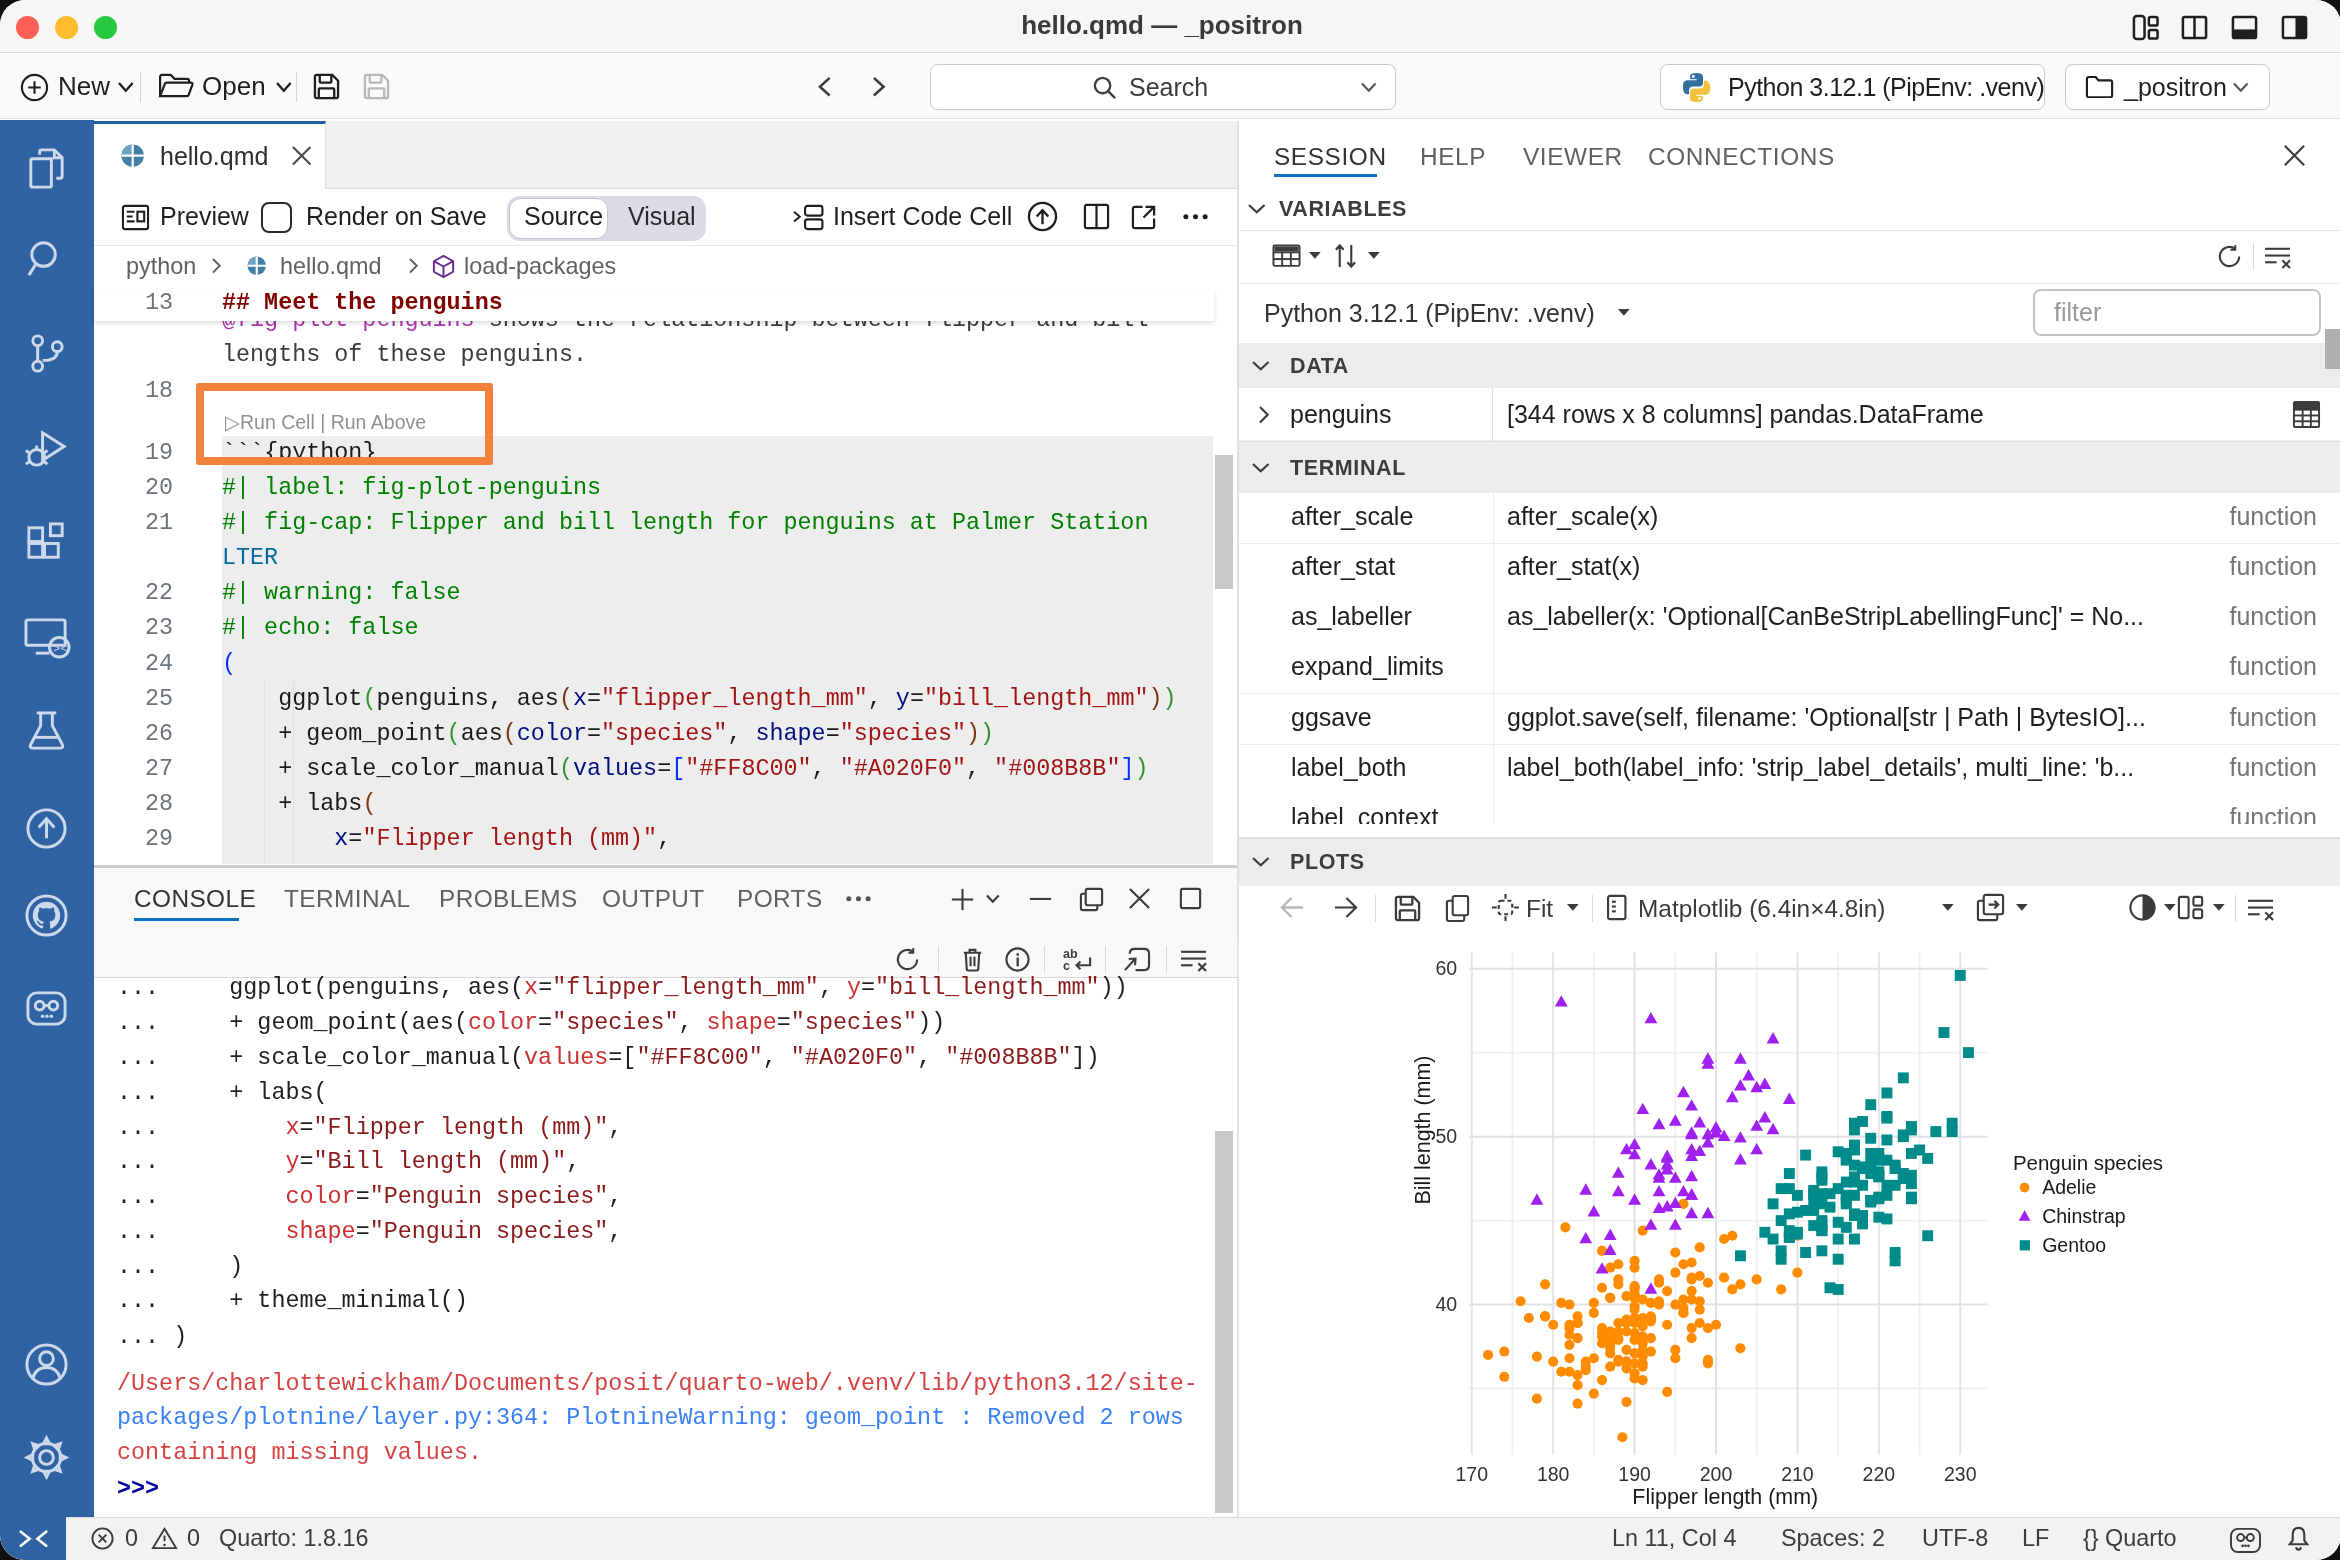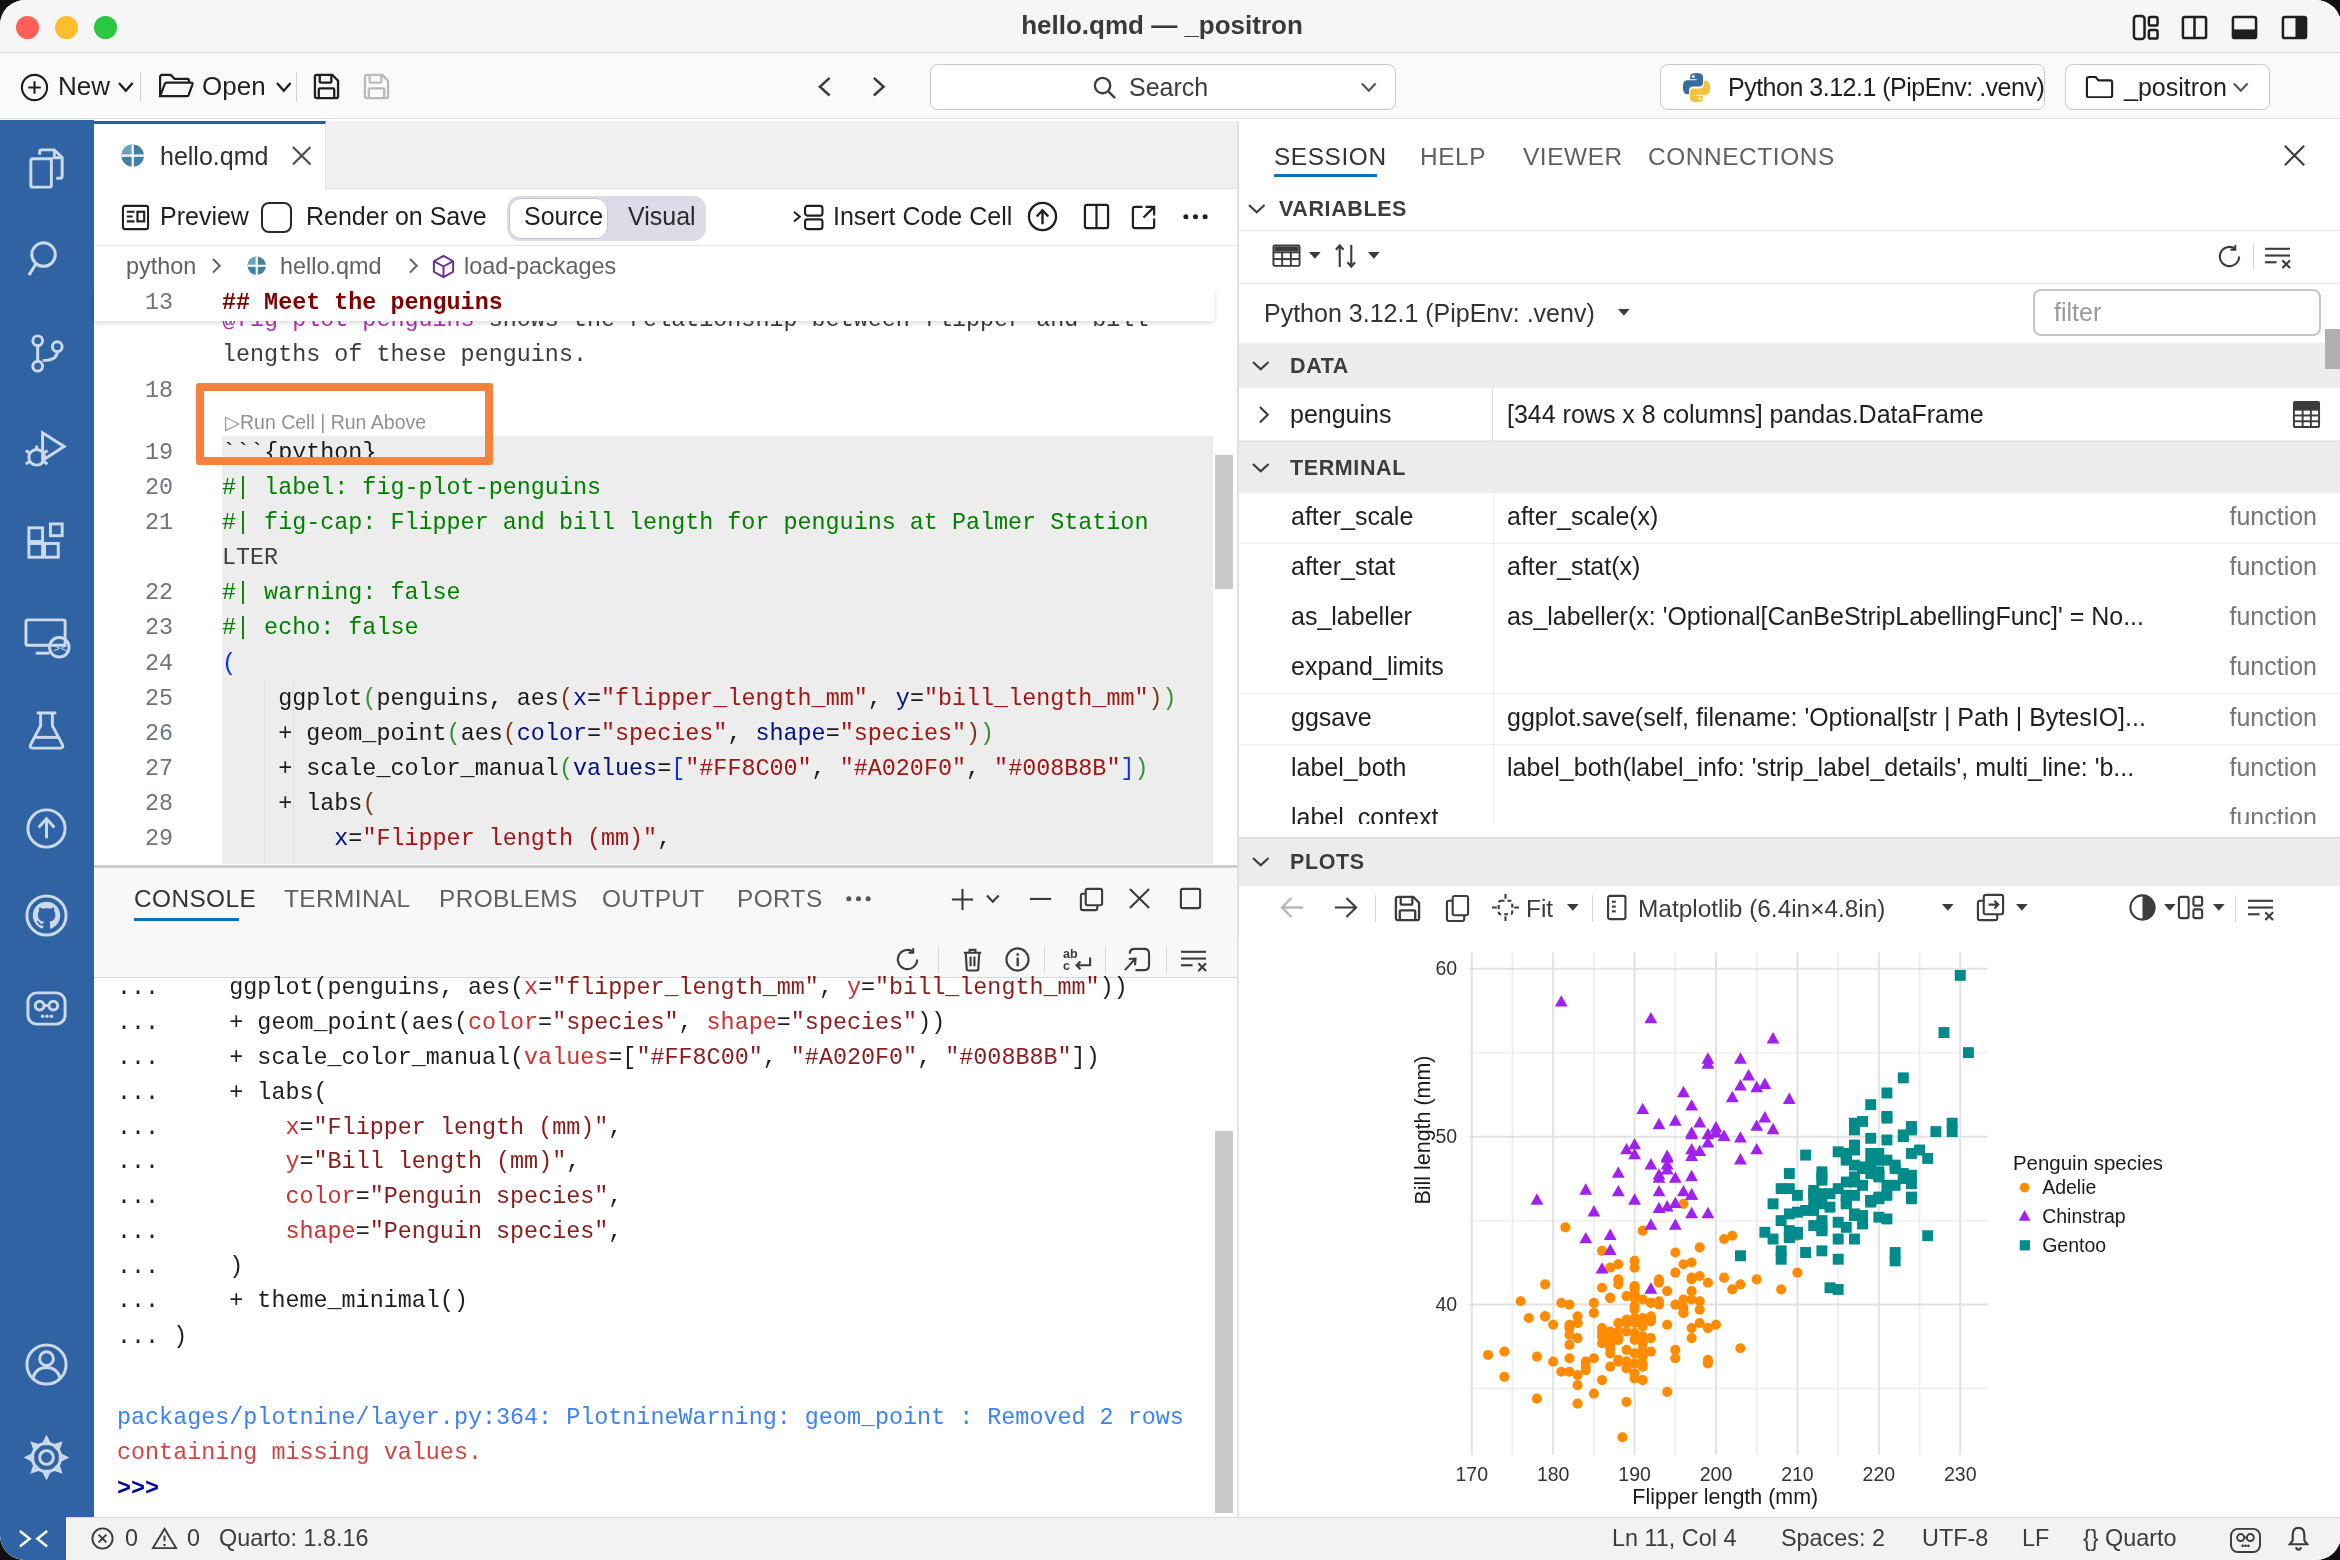--- a/index.html
+++ b/index.html
@@ -293,21 +293,21 @@
       <div style="position:absolute;left:222px;top:303px;font:23.4px &quot;Liberation Mono&quot;,monospace;line-height:35px;white-space:pre;"><span style="color:#b136b1">@fig-plot-penguins</span><span style="color:#3c3c3c"> shows the relationship between flipper and bill</span></div>
       <div style="position:absolute;left:222px;top:338px;font:23.4px &quot;Liberation Mono&quot;,monospace;line-height:35px;white-space:pre;"><span style="color:#3c3c3c">lengths of these penguins.</span></div>
       <div style="position:absolute;left:107px;top:374px;width:66px;font:23.4px &quot;Liberation Mono&quot;,monospace;line-height:35px;color:#6c757d;text-align:right;">18</div>
       <div style="position:absolute;left:225px;top:408px;font:19.5px &quot;Liberation Sans&quot;,sans-serif;line-height:29px;color:#919191;white-space:pre;">▷Run Cell | Run Above</div>
       <div style="position:absolute;left:107px;top:436px;width:66px;font:23.4px &quot;Liberation Mono&quot;,monospace;line-height:35px;color:#6c757d;text-align:right;">19</div>
       <div style="position:absolute;left:222px;top:436px;font:23.4px &quot;Liberation Mono&quot;,monospace;line-height:35px;white-space:pre;"><span style="color:#1b1b1b">```</span><span style="color:#1b1b1b">{python}</span></div>
       <div style="position:absolute;left:107px;top:471px;width:66px;font:23.4px &quot;Liberation Mono&quot;,monospace;line-height:35px;color:#6c757d;text-align:right;">20</div>
       <div style="position:absolute;left:222px;top:471px;font:23.4px &quot;Liberation Mono&quot;,monospace;line-height:35px;white-space:pre;"><span style="color:#008000">#| label: fig-plot-penguins</span></div>
       <div style="position:absolute;left:107px;top:506px;width:66px;font:23.4px &quot;Liberation Mono&quot;,monospace;line-height:35px;color:#6c757d;text-align:right;">21</div>
       <div style="position:absolute;left:222px;top:506px;font:23.4px &quot;Liberation Mono&quot;,monospace;line-height:35px;white-space:pre;"><span style="color:#008000">#| fig-cap: Flipper and bill length for penguins at Palmer Station</span></div>
-      <div style="position:absolute;left:222px;top:541px;font:23.4px &quot;Liberation Mono&quot;,monospace;line-height:35px;white-space:pre;"><span style="color:#404040">LTER</span></div>
+      <div style="position:absolute;left:222px;top:541px;font:23.4px &quot;Liberation Mono&quot;,monospace;line-height:35px;white-space:pre;"><span style="color:#0369a1">LTER</span></div>
       <div style="position:absolute;left:107px;top:576px;width:66px;font:23.4px &quot;Liberation Mono&quot;,monospace;line-height:35px;color:#6c757d;text-align:right;">22</div>
       <div style="position:absolute;left:222px;top:576px;font:23.4px &quot;Liberation Mono&quot;,monospace;line-height:35px;white-space:pre;"><span style="color:#008000">#| warning: false</span></div>
       <div style="position:absolute;left:107px;top:611px;width:66px;font:23.4px &quot;Liberation Mono&quot;,monospace;line-height:35px;color:#6c757d;text-align:right;">23</div>
       <div style="position:absolute;left:222px;top:611px;font:23.4px &quot;Liberation Mono&quot;,monospace;line-height:35px;white-space:pre;"><span style="color:#008000">#| echo: false</span></div>
       <div style="position:absolute;left:107px;top:647px;width:66px;font:23.4px &quot;Liberation Mono&quot;,monospace;line-height:35px;color:#6c757d;text-align:right;">24</div>
       <div style="position:absolute;left:222px;top:647px;font:23.4px &quot;Liberation Mono&quot;,monospace;line-height:35px;white-space:pre;"><span style="color:#0431fa">(</span></div>
       <div style="position:absolute;left:107px;top:682px;width:66px;font:23.4px &quot;Liberation Mono&quot;,monospace;line-height:35px;color:#6c757d;text-align:right;">25</div>
       <div style="position:absolute;left:222px;top:682px;font:23.4px &quot;Liberation Mono&quot;,monospace;line-height:35px;white-space:pre;"><span style="color:#1b1b1b">    ggplot</span><span style="color:#319331">(</span><span style="color:#1b1b1b">penguins, aes</span><span style="color:#7b3814">(</span><span style="color:#001080">x</span><span style="color:#1b1b1b">=</span><span style="color:#a31515">"flipper_length_mm"</span><span style="color:#1b1b1b">, </span><span style="color:#001080">y</span><span style="color:#1b1b1b">=</span><span style="color:#a31515">"bill_length_mm"</span><span style="color:#7b3814">)</span><span style="color:#319331">)</span></div>
       <div style="position:absolute;left:107px;top:717px;width:66px;font:23.4px &quot;Liberation Mono&quot;,monospace;line-height:35px;color:#6c757d;text-align:right;">26</div>
       <div style="position:absolute;left:222px;top:717px;font:23.4px &quot;Liberation Mono&quot;,monospace;line-height:35px;white-space:pre;"><span style="color:#1b1b1b">    + geom_point</span><span style="color:#319331">(</span><span style="color:#1b1b1b">aes</span><span style="color:#7b3814">(</span><span style="color:#001080">color</span><span style="color:#1b1b1b">=</span><span style="color:#a31515">"species"</span><span style="color:#1b1b1b">, </span><span style="color:#001080">shape</span><span style="color:#1b1b1b">=</span><span style="color:#a31515">"species"</span><span style="color:#7b3814">)</span><span style="color:#319331">)</span></div>
@@ -412,20 +412,21 @@
       <div style="position:absolute;left:117px;top:1006px;font:23.4px &quot;Liberation Mono&quot;,monospace;line-height:35px;white-space:pre;"><span style="color:#1f1f1f">...     + geom_point(aes(</span><span style="color:#cd3131">color</span><span style="color:#1f1f1f">=</span><span style="color:#8b1a1a">"species"</span><span style="color:#1f1f1f">, </span><span style="color:#cd3131">shape</span><span style="color:#1f1f1f">=</span><span style="color:#8b1a1a">"species"</span><span style="color:#1f1f1f">))</span></div>
       <div style="position:absolute;left:117px;top:1041px;font:23.4px &quot;Liberation Mono&quot;,monospace;line-height:35px;white-space:pre;"><span style="color:#1f1f1f">...     + scale_color_manual(</span><span style="color:#cd3131">values</span><span style="color:#1f1f1f">=</span><span style="color:#1f1f1f">[</span><span style="color:#8b1a1a">"#FF8C00"</span><span style="color:#1f1f1f">, </span><span style="color:#8b1a1a">"#A020F0"</span><span style="color:#1f1f1f">, </span><span style="color:#8b1a1a">"#008B8B"</span><span style="color:#1f1f1f">])</span></div>
       <div style="position:absolute;left:117px;top:1076px;font:23.4px &quot;Liberation Mono&quot;,monospace;line-height:35px;white-space:pre;"><span style="color:#1f1f1f">...     + labs(</span></div>
       <div style="position:absolute;left:117px;top:1111px;font:23.4px &quot;Liberation Mono&quot;,monospace;line-height:35px;white-space:pre;"><span style="color:#1f1f1f">...         </span><span style="color:#cd3131">x</span><span style="color:#1f1f1f">=</span><span style="color:#8b1a1a">"Flipper length (mm)"</span><span style="color:#1f1f1f">,</span></div>
       <div style="position:absolute;left:117px;top:1145px;font:23.4px &quot;Liberation Mono&quot;,monospace;line-height:35px;white-space:pre;"><span style="color:#1f1f1f">...         </span><span style="color:#cd3131">y</span><span style="color:#1f1f1f">=</span><span style="color:#8b1a1a">"Bill length (mm)"</span><span style="color:#1f1f1f">,</span></div>
       <div style="position:absolute;left:117px;top:1180px;font:23.4px &quot;Liberation Mono&quot;,monospace;line-height:35px;white-space:pre;"><span style="color:#1f1f1f">...         </span><span style="color:#cd3131">color</span><span style="color:#1f1f1f">=</span><span style="color:#8b1a1a">"Penguin species"</span><span style="color:#1f1f1f">,</span></div>
       <div style="position:absolute;left:117px;top:1215px;font:23.4px &quot;Liberation Mono&quot;,monospace;line-height:35px;white-space:pre;"><span style="color:#1f1f1f">...         </span><span style="color:#cd3131">shape</span><span style="color:#1f1f1f">=</span><span style="color:#8b1a1a">"Penguin species"</span><span style="color:#1f1f1f">,</span></div>
       <div style="position:absolute;left:117px;top:1250px;font:23.4px &quot;Liberation Mono&quot;,monospace;line-height:35px;white-space:pre;"><span style="color:#1f1f1f">...     )</span></div>
       <div style="position:absolute;left:117px;top:1284px;font:23.4px &quot;Liberation Mono&quot;,monospace;line-height:35px;white-space:pre;"><span style="color:#1f1f1f">...     + theme_minimal()</span></div>
       <div style="position:absolute;left:117px;top:1320px;font:23.4px &quot;Liberation Mono&quot;,monospace;line-height:35px;white-space:pre;"><span style="color:#1f1f1f">... )</span></div>
+      <div style="position:absolute;left:117px;top:1367px;font:23.4px &quot;Liberation Mono&quot;,monospace;line-height:35px;white-space:pre;"><span style="color:#d64343">/Users/charlottewickham/Documents/posit/quarto-web/.venv/lib/python3.12/site-</span></div>
       <div style="position:absolute;left:117px;top:1401px;font:23.4px &quot;Liberation Mono&quot;,monospace;line-height:35px;white-space:pre;"><span style="color:#3b82f6">packages/plotnine/layer.py:364: PlotnineWarning: geom_point : Removed 2 rows</span></div>
       <div style="position:absolute;left:117px;top:1436px;font:23.4px &quot;Liberation Mono&quot;,monospace;line-height:35px;white-space:pre;"><span style="color:#d64343">containing missing values.</span></div>
       <div style="position:absolute;left:117px;top:1472px;font:bold 23.4px &quot;Liberation Mono&quot;,monospace;line-height:35px;color:#00009f;white-space:pre;">&gt;&gt;&gt;</div>
       <div style="position:absolute;left:1215px;top:1131px;width:17.6px;height:382px;background:#c9c9c9;"></div>
       <div style="position:absolute;left:1237px;top:121px;width:2px;height:1397px;background:#e0e0e0;"></div>
       <div style="position:absolute;left:1239px;top:121px;width:1102px;height:1397px;background:#fff;"></div>
       <div style="position:absolute;left:1274px;top:138px;font:24.4px &quot;Liberation Sans&quot;,sans-serif;line-height:37px;color:#333;white-space:pre;letter-spacing:0.6px;">SESSION</div>
       <div style="position:absolute;left:1274px;top:174px;width:103px;height:2.9px;background:#0e70c0;"></div>
       <div style="position:absolute;left:1420px;top:138px;font:24.4px &quot;Liberation Sans&quot;,sans-serif;line-height:37px;color:#616161;white-space:pre;letter-spacing:0.6px;">HELP</div>
       <div style="position:absolute;left:1523px;top:138px;font:24.4px &quot;Liberation Sans&quot;,sans-serif;line-height:37px;color:#616161;white-space:pre;letter-spacing:0.6px;">VIEWER</div>

